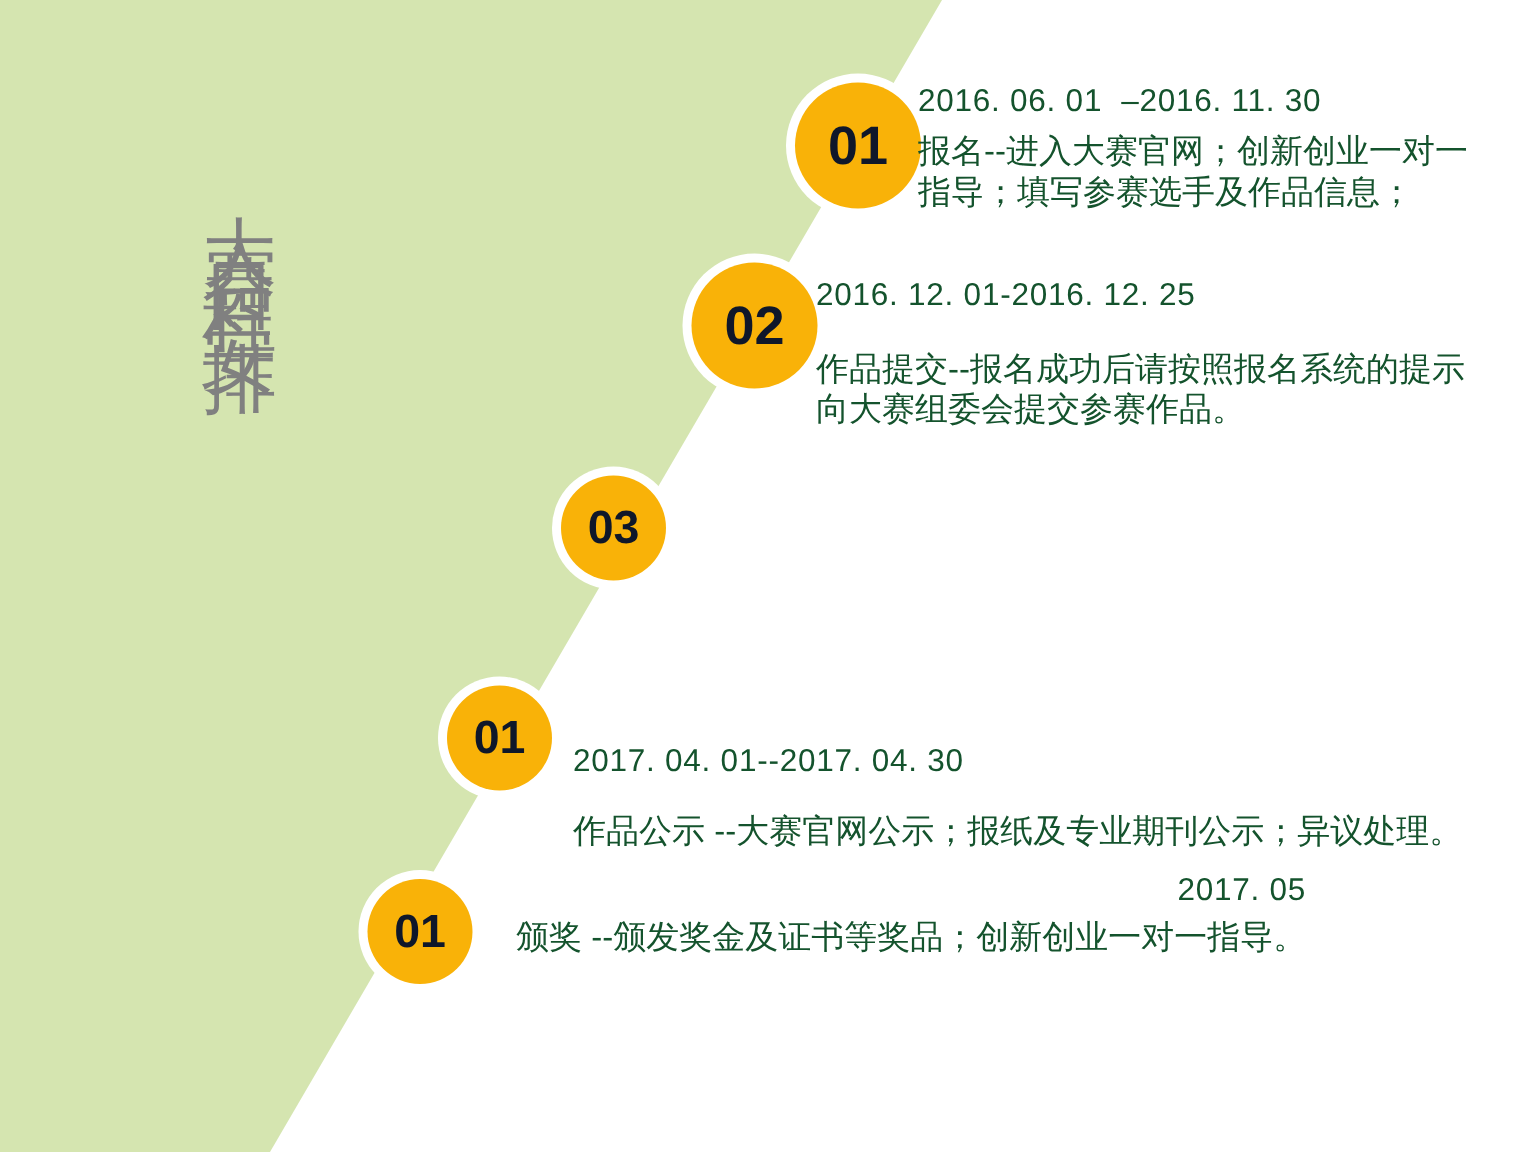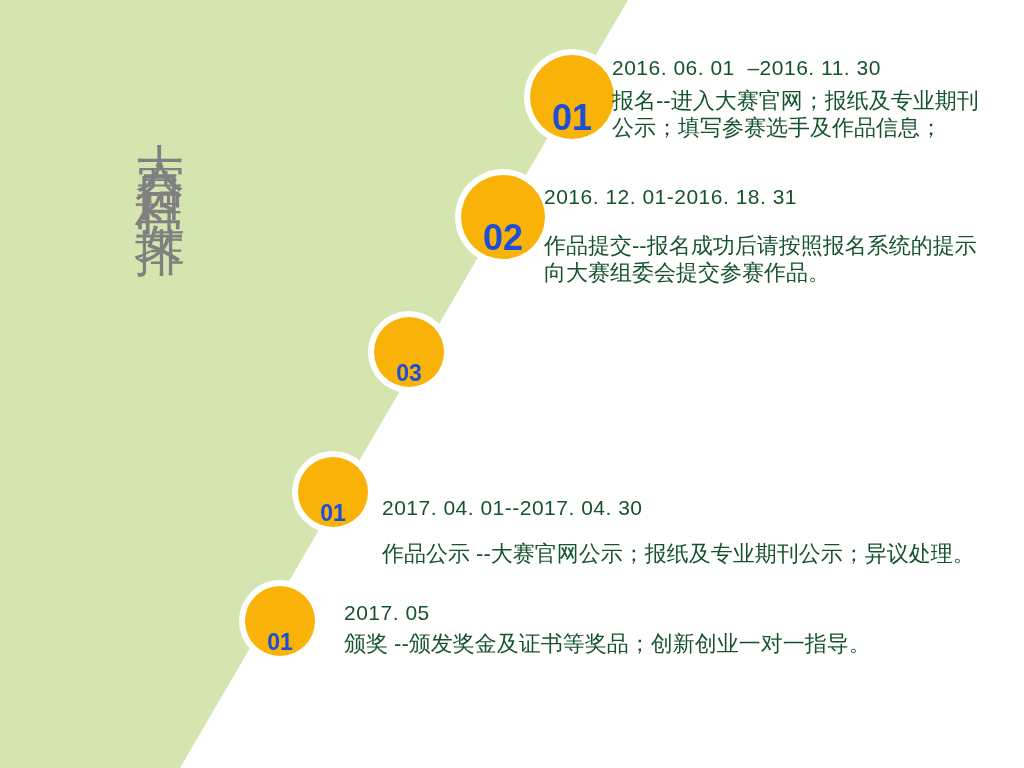--- a/index.html
+++ b/index.html
@@ -22,38 +22,38 @@
     letter-spacing: 17px;
     color: #808080;
     line-height: 1;
   }
   .badge {
     position: absolute;
     border-radius: 50%;
     background: #f9b208;
     box-shadow: 0 0 0 6px #ffffff;
     display: flex;
-    align-items: flex-end;
+    align-items: center;
     justify-content: center;
-    color: #1d4ed8;
+    color: #0f172a;
     font-weight: bold;
   }
   .badge-lg { width: 84px; height: 84px; font-size: 36px; }
-  .badge-sm { width: 70px; height: 70px; font-size: 23px; }
+  .badge-sm { width: 70px; height: 70px; font-size: 31px; }
   .b1 { left: 530px; top: 55px; }
   .b2 { left: 461px; top: 175px; }
   .b3 { left: 374px; top: 317px; }
   .b4 { left: 298px; top: 457px; }
   .b5 { left: 245px; top: 586px; }
   .text-block { position: absolute; color: #14532d; }
   .t1 { left: 612px; top: 56px; width: 386px; }
   .t2 { left: 544px; top: 185px; width: 450px; }
   .t3 { left: 458px; top: 337px; }
   .t4 { left: 382px; top: 496px; }
-  .t5 { left: 344px; top: 601px; }
+  .t5 { left: 344px; top: 582px; text-align: right; }
   .date {
     font-size: 21px;
     line-height: 24px;
     letter-spacing: 0.5px;
     white-space: pre-wrap;
   }
   .desc { font-size: 22px; line-height: 27px; }
   .d1 { margin-top: 7px; }
   .d2 { margin-top: 23px; }
   .d3 { margin-top: 9px; white-space: nowrap; }
@@ -70,30 +70,30 @@
   </svg>
 
   <div class="slide-title">大赛日程安排</div>
 
   <div>
     <div class="badge badge-lg b1">
       <span>01</span>
     </div>
     <div class="text-block t1">
       <div class="date">2016. 06. 01  –2016. 11. 30</div>
-      <div class="desc d1">报名--进入大赛官网；报纸及专业期刊公示；填写参赛选手及作品信息；</div>
+      <div class="desc d1">报名--进入大赛官网；创新创业一对一指导；填写参赛选手及作品信息；</div>
     </div>
   </div>
 
   <div>
     <div class="badge badge-lg b2">
       <span>02</span>
     </div>
     <div class="text-block t2">
-      <div class="date">2016. 12. 01-2016. 18. 31</div>
+      <div class="date">2016. 12. 01-2016. 12. 25</div>
       <div class="desc d2">作品提交--报名成功后请按照报名系统的提示向大赛组委会提交参赛作品。</div>
     </div>
   </div>
 
   <div>
     <div class="badge badge-sm b3">
       <span>03</span>
     </div>
     <div class="text-block t3">
     </div>

